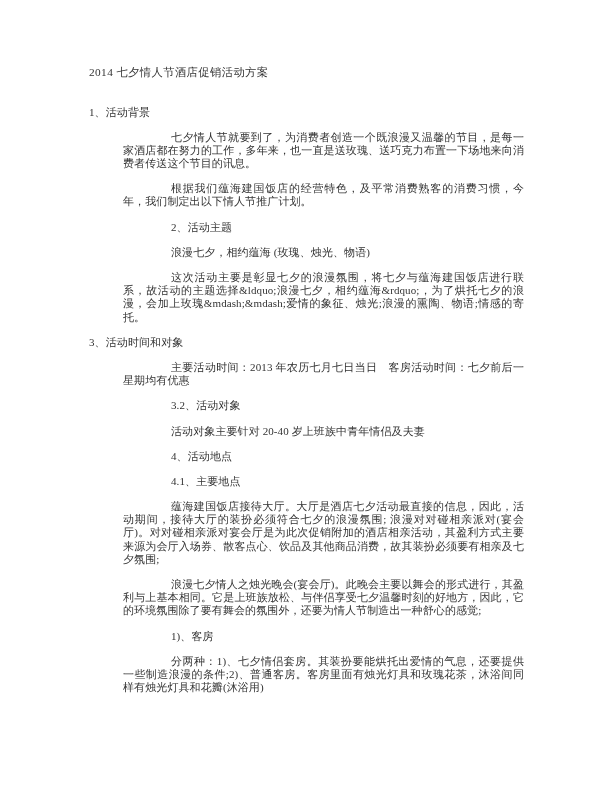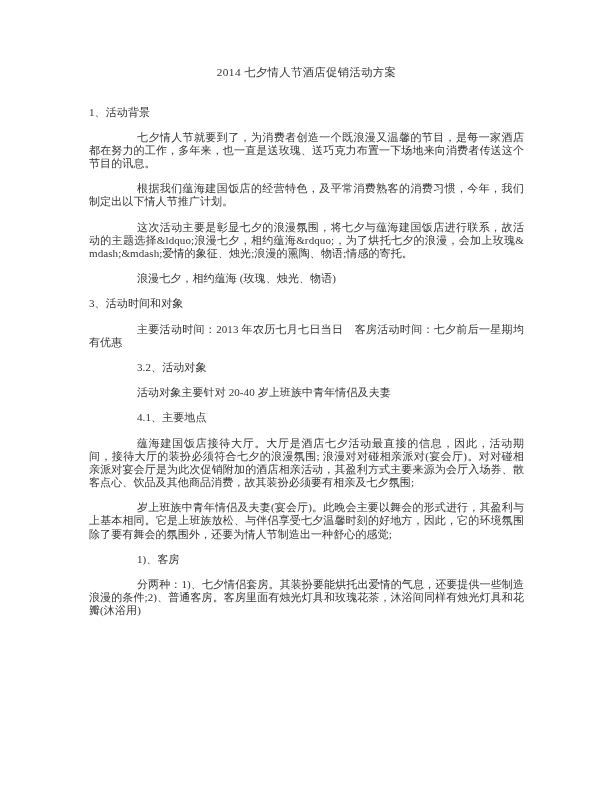--- a/index.html
+++ b/index.html
@@ -17,51 +17,53 @@
     overflow: hidden;
     font-family: "Liberation Serif", "DejaVu Serif", serif;
     color: #333333;
   }
   .doc-title {
     font-size: 11.3px;
     font-weight: normal;
     line-height: 1.2;
     margin: 0 0 26px 0;
     letter-spacing: 0.4px;
-    text-align: center;
   }
   .doc-body {
     width: 100%;
   }
   .para {
     font-size: 11px;
     line-height: 1.2;
     margin: 0 0 12px 0;
     text-align: justify;
     letter-spacing: 0.1px;
     word-break: break-all;
   }
   .para.indent {
     text-indent: 48px;
+    margin-left: 34px;
   }
 </style>
 </head>
 <body>
 
 <div class="page">
   <h1 class="doc-title">2014 七夕情人节酒店促销活动方案</h1>
   <div class="doc-body">
       <p class="para">1、活动背景</p>
       <p class="para indent">七夕情人节就要到了，为消费者创造一个既浪漫又温馨的节目，是每一家酒店都在努力的工作，多年来，也一直是送玫瑰、送巧克力布置一下场地来向消费者传送这个节目的讯息。</p>
       <p class="para indent">根据我们蕴海建国饭店的经营特色，及平常消费熟客的消费习惯，今年，我们制定出以下情人节推广计划。</p>
+      <p class="para indent">2、活动主题</p>
+      <p class="para indent">浪漫七夕，相约蕴海 (玫瑰、烛光、物语)</p>
       <p class="para indent">这次活动主要是彰显七夕的浪漫氛围，将七夕与蕴海建国饭店进行联系，故活动的主题选择&amp;ldquo;浪漫七夕，相约蕴海&amp;rdquo;，为了烘托七夕的浪漫，会加上玫瑰&amp;mdash;&amp;mdash;爱情的象征、烛光;浪漫的熏陶、物语;情感的寄托。</p>
-      <p class="para indent">浪漫七夕，相约蕴海 (玫瑰、烛光、物语)</p>
       <p class="para">3、活动时间和对象</p>
       <p class="para indent">主要活动时间：2013 年农历七月七日当日　客房活动时间：七夕前后一星期均有优惠</p>
       <p class="para indent">3.2、活动对象</p>
       <p class="para indent">活动对象主要针对 20-40 岁上班族中青年情侣及夫妻</p>
+      <p class="para indent">4、活动地点</p>
       <p class="para indent">4.1、主要地点</p>
       <p class="para indent">蕴海建国饭店接待大厅。大厅是酒店七夕活动最直接的信息，因此，活动期间，接待大厅的装扮必须符合七夕的浪漫氛围; 浪漫对对碰相亲派对(宴会厅)。对对碰相亲派对宴会厅是为此次促销附加的酒店相亲活动，其盈利方式主要来源为会厅入场券、散客点心、饮品及其他商品消费，故其装扮必须要有相亲及七夕氛围;</p>
-      <p class="para indent">岁上班族中青年情侣及夫妻(宴会厅)。此晚会主要以舞会的形式进行，其盈利与上基本相同。它是上班族放松、与伴侣享受七夕温馨时刻的好地方，因此，它的环境氛围除了要有舞会的氛围外，还要为情人节制造出一种舒心的感觉;</p>
+      <p class="para indent">浪漫七夕情人之烛光晚会(宴会厅)。此晚会主要以舞会的形式进行，其盈利与上基本相同。它是上班族放松、与伴侣享受七夕温馨时刻的好地方，因此，它的环境氛围除了要有舞会的氛围外，还要为情人节制造出一种舒心的感觉;</p>
       <p class="para indent">1)、客房</p>
       <p class="para indent">分两种：1)、七夕情侣套房。其装扮要能烘托出爱情的气息，还要提供一些制造浪漫的条件;2)、普通客房。客房里面有烛光灯具和玫瑰花茶，沐浴间同样有烛光灯具和花瓣(沐浴用)</p>
     </div>
 </div>
 
 </body></html>

